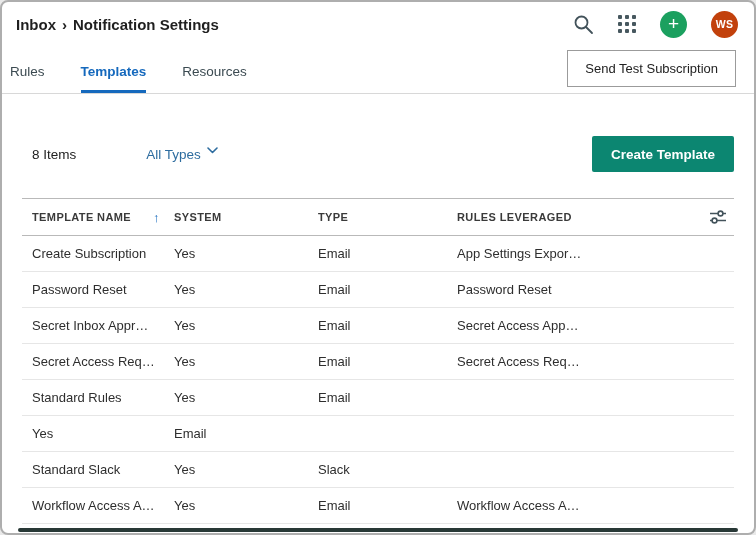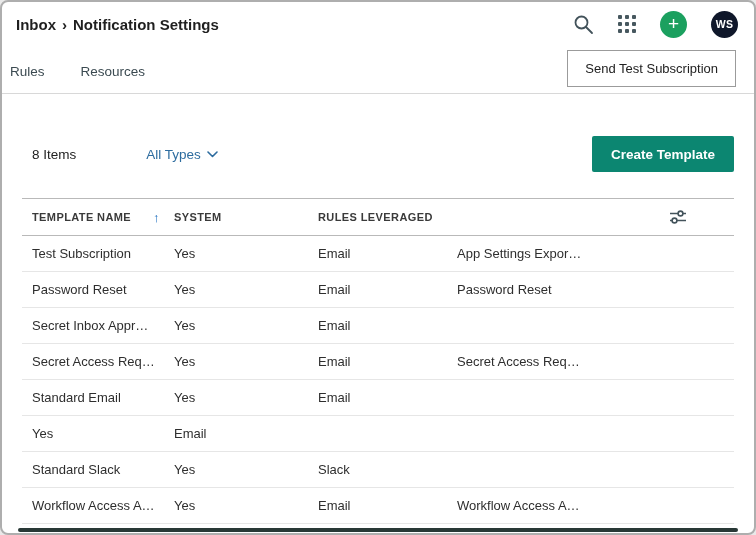--- a/index.html
+++ b/index.html
@@ -30,21 +30,21 @@
   .grid-icon i { background: #47585f; border-radius: 1px; }
   .plus-btn {
     width: 27px; height: 27px; border-radius: 50%;
     background: #1ba05f; color: #ffffff;
     border: none; font-size: 19px; line-height: 25px; font-weight: 400;
     cursor: pointer; display: flex; align-items: center; justify-content: center;
     padding-bottom: 2px;
   }
   .avatar {
     width: 27px; height: 27px; border-radius: 50%;
-    background: #0f172a; color: #ffffff;
+    background: #c2410c; color: #ffffff;
     font-size: 10.5px; font-weight: bold; letter-spacing: .3px;
     display: flex; align-items: center; justify-content: center;
     cursor: pointer; border: none;
   }
 
   
   .tabs-row {
     position: relative;
     height: 48px;
     border-bottom: 1px solid #d8d8d8;
@@ -68,21 +68,21 @@
     font-size: 13px; color: #222222; cursor: pointer;
   }
 
   
   .toolbar {
     display: flex; align-items: center;
     margin: 42px 20px 0 30px; height: 36px;
   }
   .items-count { font-size: 13.5px; color: #222222; }
   .type-filter {
-    margin-left: 70px; display: flex; align-items: center; gap: 6px;
+    margin-left: 70px; display: flex; gap: 6px;
     font-size: 13.5px; color: #2d6c9f; cursor: pointer; background: none; border: none;
     font-family: "Liberation Sans", sans-serif;
   }
   .create-btn {
     margin-left: auto;
     height: 36px; padding: 0 19px;
     background: #0c8671; color: #ffffff;
     border: none; border-radius: 2px;
     font-family: "Liberation Sans", sans-serif;
     font-size: 13.5px; cursor: pointer; font-weight: bold;
@@ -152,20 +152,21 @@
             <i></i>
         </span>
       </button>
       <button class="plus-btn">+</button>
       <button class="avatar">WS</button>
     </div>
   </header>
 
   <nav class="tabs-row">
     <div class="tab">Rules</div>
+    <div class="tab active">Templates</div>
     <div class="tab">Resources</div>
     <button class="send-test-btn">Send Test Subscription</button>
   </nav>
 
   <section class="toolbar">
     <span class="items-count">8 Items</span>
     <button class="type-filter">
       <span>All Types</span>
       <svg width="11" height="7" viewBox="0 0 11 7" fill="none">
         <polyline points="1,1 5.5,5.5 10,1" stroke="#2d6c9f" stroke-width="1.6" fill="none" stroke-linecap="round" stroke-linejoin="round"></polyline>
@@ -174,60 +175,62 @@
     <button class="create-btn">Create Template</button>
   </section>
 
   <section class="table">
     <div class="thead">
       <div class="th-sortable">
         <span>TEMPLATE NAME</span>
         <span class="sort-arrow">↑</span>
       </div>
       <div>SYSTEM</div>
+      <div>TYPE</div>
       <div>RULES LEVERAGED</div>
       <div class="col-config">
         <svg width="20" height="20" viewBox="0 0 20 20" fill="none">
           <line x1="2" y1="6.5" x2="18" y2="6.5" stroke="#43535b" stroke-width="1.6"></line>
           <circle cx="12.5" cy="6.5" r="2.4" fill="#ffffff" stroke="#43535b" stroke-width="1.6"></circle>
           <line x1="2" y1="13.5" x2="18" y2="13.5" stroke="#43535b" stroke-width="1.6"></line>
           <circle cx="6.5" cy="13.5" r="2.4" fill="#ffffff" stroke="#43535b" stroke-width="1.6"></circle>
         </svg>
       </div>
     </div>
 
     <div class="trow">
-      <div>Test Subscription</div>
+      <div>Create Subscription</div>
       <div>Yes</div>
       <div>Email</div>
       <div>App Settings Expor…</div>
       <div></div>
     </div>
     <div class="trow">
       <div>Password Reset</div>
       <div>Yes</div>
       <div>Email</div>
       <div>Password Reset</div>
       <div></div>
     </div>
     <div class="trow">
       <div>Secret Inbox Appr…</div>
       <div>Yes</div>
       <div>Email</div>
+      <div>Secret Access App…</div>
       <div></div>
     </div>
     <div class="trow">
       <div>Secret Access Req…</div>
       <div>Yes</div>
       <div>Email</div>
       <div>Secret Access Req…</div>
       <div></div>
     </div>
     <div class="trow">
-      <div>Standard Email</div>
+      <div>Standard Rules</div>
       <div>Yes</div>
       <div>Email</div>
       <div></div>
     </div>
     <div class="trow">
       <div>Yes</div>
       <div>Email</div>
       <div></div>
       <div></div>
     </div>

